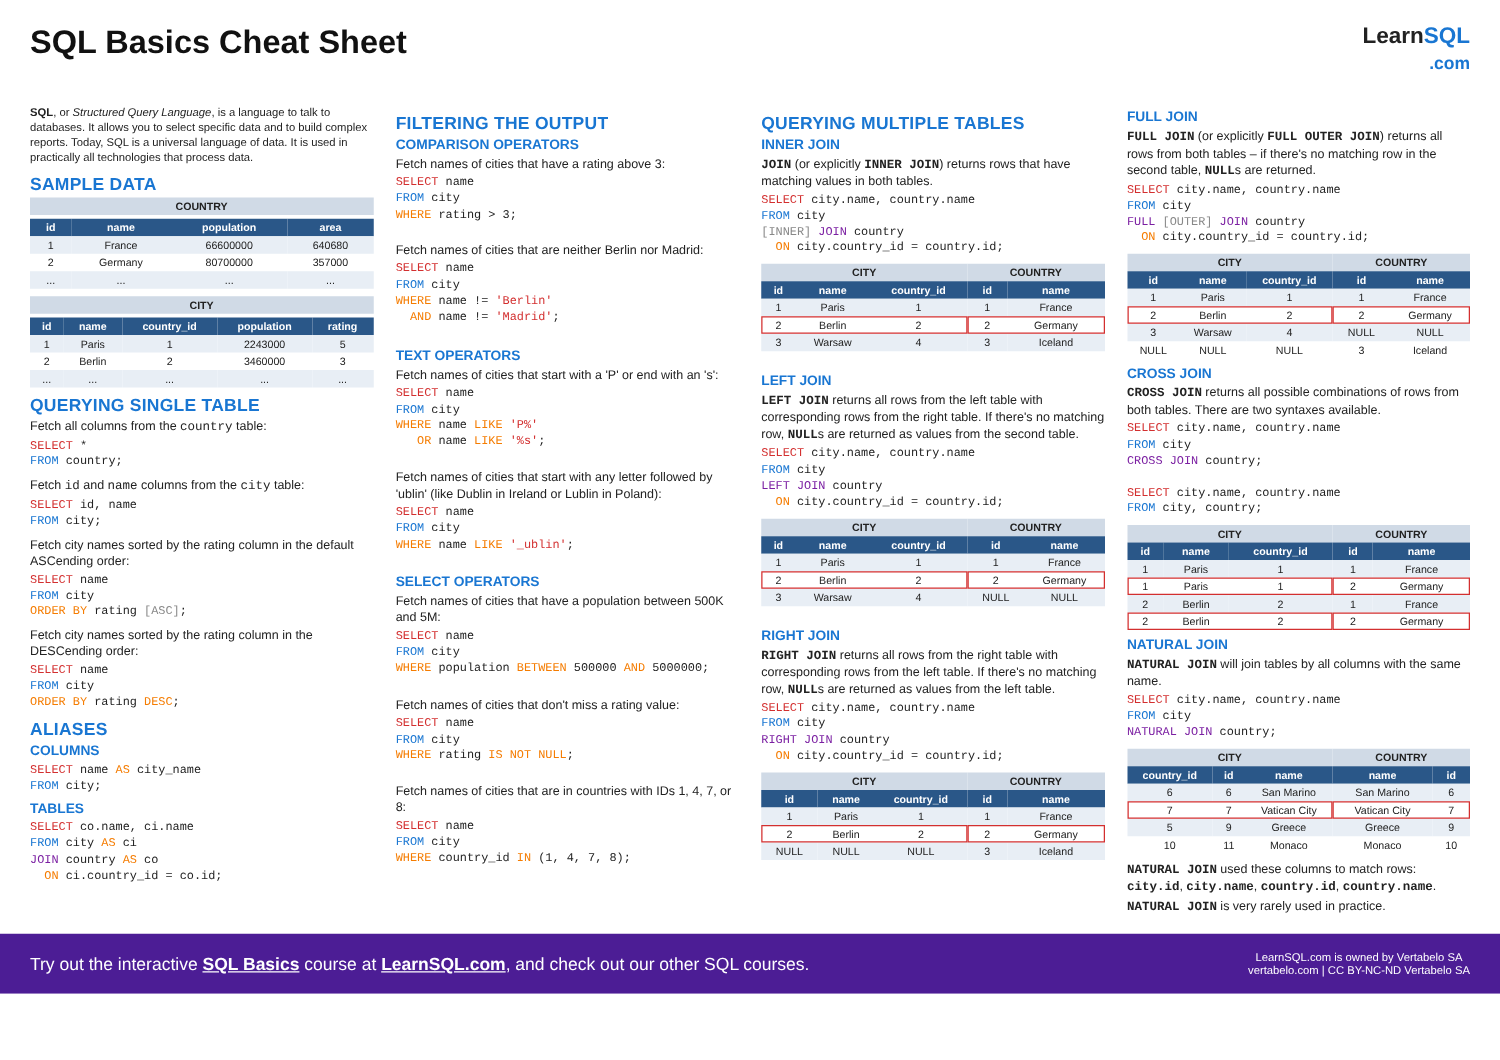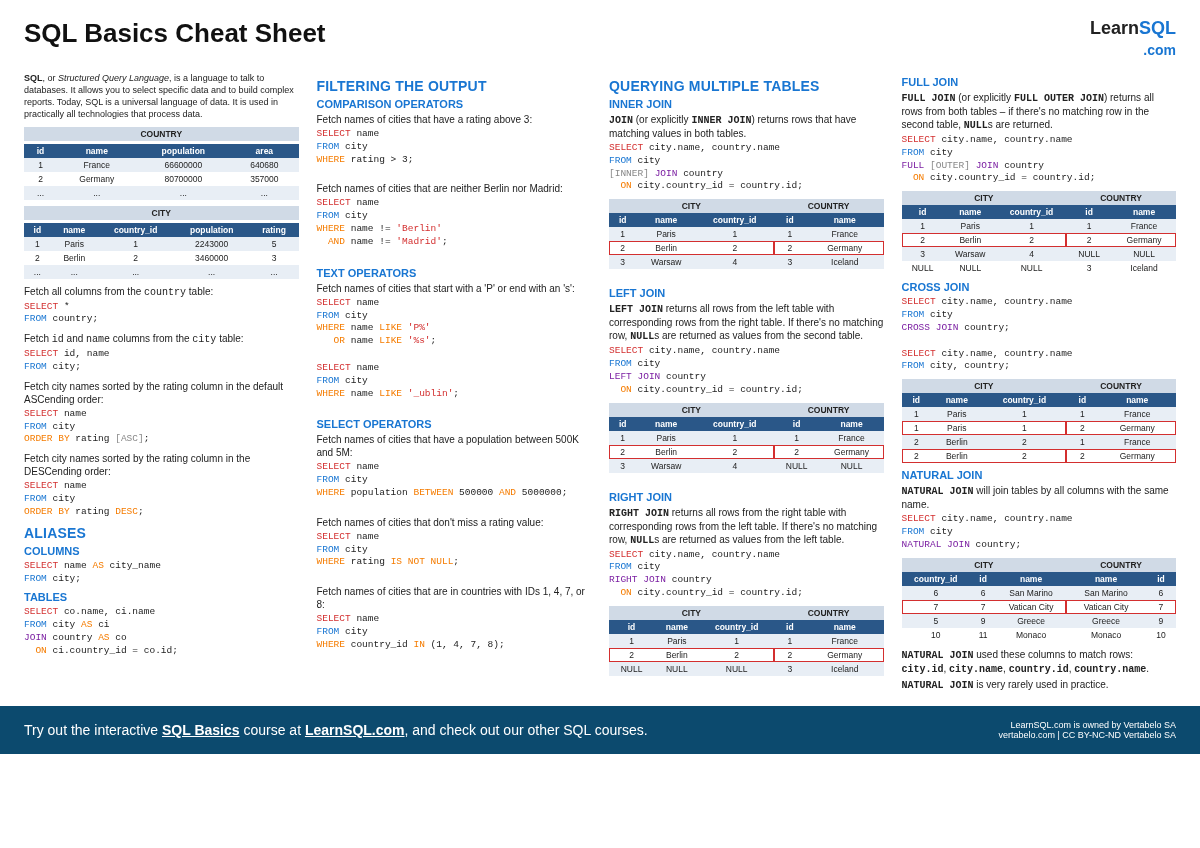--- a/index.html
+++ b/index.html
@@ -1,18 +1,18 @@
 <!DOCTYPE html>
 <html><head>
 <meta charset="utf-8">
 <style>
 *{margin:0;padding:0;box-sizing:border-box}
 body{font-family:Arial,Helvetica,sans-serif;font-size:9px;color:#222;width:1200px;background:#fff}
 .page{padding:18px 24px 0}
-.header{display:flex;justify-content:space-between;align-items:flex-start;margin-bottom:12px}
+.header{display:flex;justify-content:space-between;align-items:flex-start;margin-bottom:24px}
 .title{font-size:26px;font-weight:800;color:#111}
 .logo{text-align:right;font-size:18px;font-weight:700}
 .logo .blue{color:#1976d2}
 .logo .dot{color:#1976d2;font-size:14px}
 .cols{display:flex;gap:18px}
 .col{flex:1;min-width:0}
 .intro{font-size:9px;line-height:1.35;margin-bottom:6px}
 .intro b{font-weight:700}
 .intro i{font-style:italic}
 h2{color:#1976d2;font-size:14px;font-weight:700;margin:6px 0 3px;letter-spacing:.2px}
@@ -28,39 +28,40 @@
 .mono{font-family:'Courier New',monospace}
 table{border-collapse:collapse;font-size:8.5px;margin:3px 0 6px;width:100%}
 th,td{padding:2px 6px;text-align:center;height:14px}
 th{background:#2a5788;color:#fff;font-weight:700}
 td{border-bottom:0}
 tr:nth-child(even) td{background:#e8eef5}
 .tcap{background:#d0dae6;font-weight:700;text-align:center;padding:2px;font-size:8.5px}
 .jtab{display:flex;gap:0;margin:3px 0 6px}
 .jtab table{margin:0}
 .jbox{outline:1.5px solid #d32f2f;outline-offset:-1px}
-.footer{background:#0c4a6e;color:#fff;padding:14px 24px;display:flex;justify-content:space-between;align-items:center;margin-top:12px}
+.footer{background:#4c1d95;color:#fff;padding:14px 24px;display:flex;justify-content:space-between;align-items:center;margin-top:12px}
 .footer .left{font-size:14px}
-.footer .right{font-size:9px;text-align:right}
+.footer .right{font-size:9px;text-align:center}
 .footer u{text-decoration:underline}
 .spacer{height:8px}
 </style>
 </head>
 <body>
 
 <div class="page">
 <div class="header">
 <div class="title">SQL Basics Cheat Sheet</div>
 <div class="logo"><span>Learn</span><span class="blue">SQL</span><br><span class="dot">.com</span></div>
 </div>
 
 <div class="cols">
 
 <div class="col">
 <div class="intro"><b>SQL</b><span>, or </span><i>Structured Query Language</i><span>, is a language to talk to databases. It allows you to select specific data and to build complex reports. Today, SQL is a universal language of data. It is used in practically all technologies that process data.</span></div>
+<h2>SAMPLE DATA</h2>
 <div class="tcap">COUNTRY</div>
 <table>
           <tbody>
             <tr>
               <th>id</th>
               <th>name</th>
               <th>population</th>
               <th>area</th>
             </tr>
 <tr>
@@ -109,20 +110,21 @@
             </tr>
 <tr>
               <td>...</td>
               <td>...</td>
               <td>...</td>
               <td>...</td>
               <td>...</td>
             </tr>
           </tbody>
         </table>
+<h2>QUERYING SINGLE TABLE</h2>
 <div class="desc">Fetch all columns from the <span class="mono">country</span> table:</div>
 <div class="code"><span class="kw-s">SELECT</span> *
 <span class="kw-f">FROM</span> country;</div>
 <div class="desc">Fetch <span class="mono">id</span> and <span class="mono">name</span> columns from the <span class="mono">city</span> table:</div>
 <div class="code"><span class="kw-s">SELECT</span> id, name
 <span class="kw-f">FROM</span> city;</div>
 <div class="desc">Fetch city names sorted by the rating column in the default ASCending order:</div>
 <div class="code"><span class="kw-s">SELECT</span> name
 <span class="kw-f">FROM</span> city
 <span class="kw-w">ORDER BY</span> rating <span class="kw-o">[ASC]</span>;</div>
@@ -155,20 +157,21 @@
 <span class="kw-w">WHERE</span> name != <span class="val">'Berlin'</span>
   <span class="kw-w">AND</span> name != <span class="val">'Madrid'</span>;</div>
 <div class="spacer"></div>
 <h3>TEXT OPERATORS</h3>
 <div class="desc">Fetch names of cities that start with a 'P' or end with an 's':</div>
 <div class="code"><span class="kw-s">SELECT</span> name
 <span class="kw-f">FROM</span> city
 <span class="kw-w">WHERE</span> name <span class="kw-w">LIKE</span> <span class="val">'P%'</span>
    <span class="kw-w">OR</span> name <span class="kw-w">LIKE</span> <span class="val">'%s'</span>;</div>
 <div class="spacer"></div>
+<div class="desc">Fetch names of cities that start with any letter followed by 'ublin' (like Dublin in Ireland or Lublin in Poland):</div>
 <div class="code"><span class="kw-s">SELECT</span> name
 <span class="kw-f">FROM</span> city
 <span class="kw-w">WHERE</span> name <span class="kw-w">LIKE</span> <span class="val">'_ublin'</span>;</div>
 <div class="spacer"></div>
 <h3>SELECT OPERATORS</h3>
 <div class="desc">Fetch names of cities that have a population between 500K and 5M:</div>
 <div class="code"><span class="kw-s">SELECT</span> name
 <span class="kw-f">FROM</span> city
 <span class="kw-w">WHERE</span> population <span class="kw-w">BETWEEN</span> 500000 <span class="kw-w">AND</span> 5000000;</div>
 <div class="spacer"></div>
@@ -425,20 +428,21 @@
                 </tr>
 <tr>
                   <td>3</td>
                   <td>Iceland</td>
                 </tr>
               </tbody>
             </table>
           </div>
         </div>
 <h3>CROSS JOIN</h3>
+<div class="desc"><b class="mono">CROSS JOIN</b><span> returns all possible combinations of rows from both tables. There are two syntaxes available.</span></div>
 <div class="code"><span class="kw-s">SELECT</span> city.name, country.name
 <span class="kw-f">FROM</span> city
 <span class="kw-j">CROSS JOIN</span> country;
 
 <span class="kw-s">SELECT</span> city.name, country.name
 <span class="kw-f">FROM</span> city, country;</div>
 <div class="jtab">
           <div style="flex:3">
             <div class="tcap">CITY</div>
             <table>

